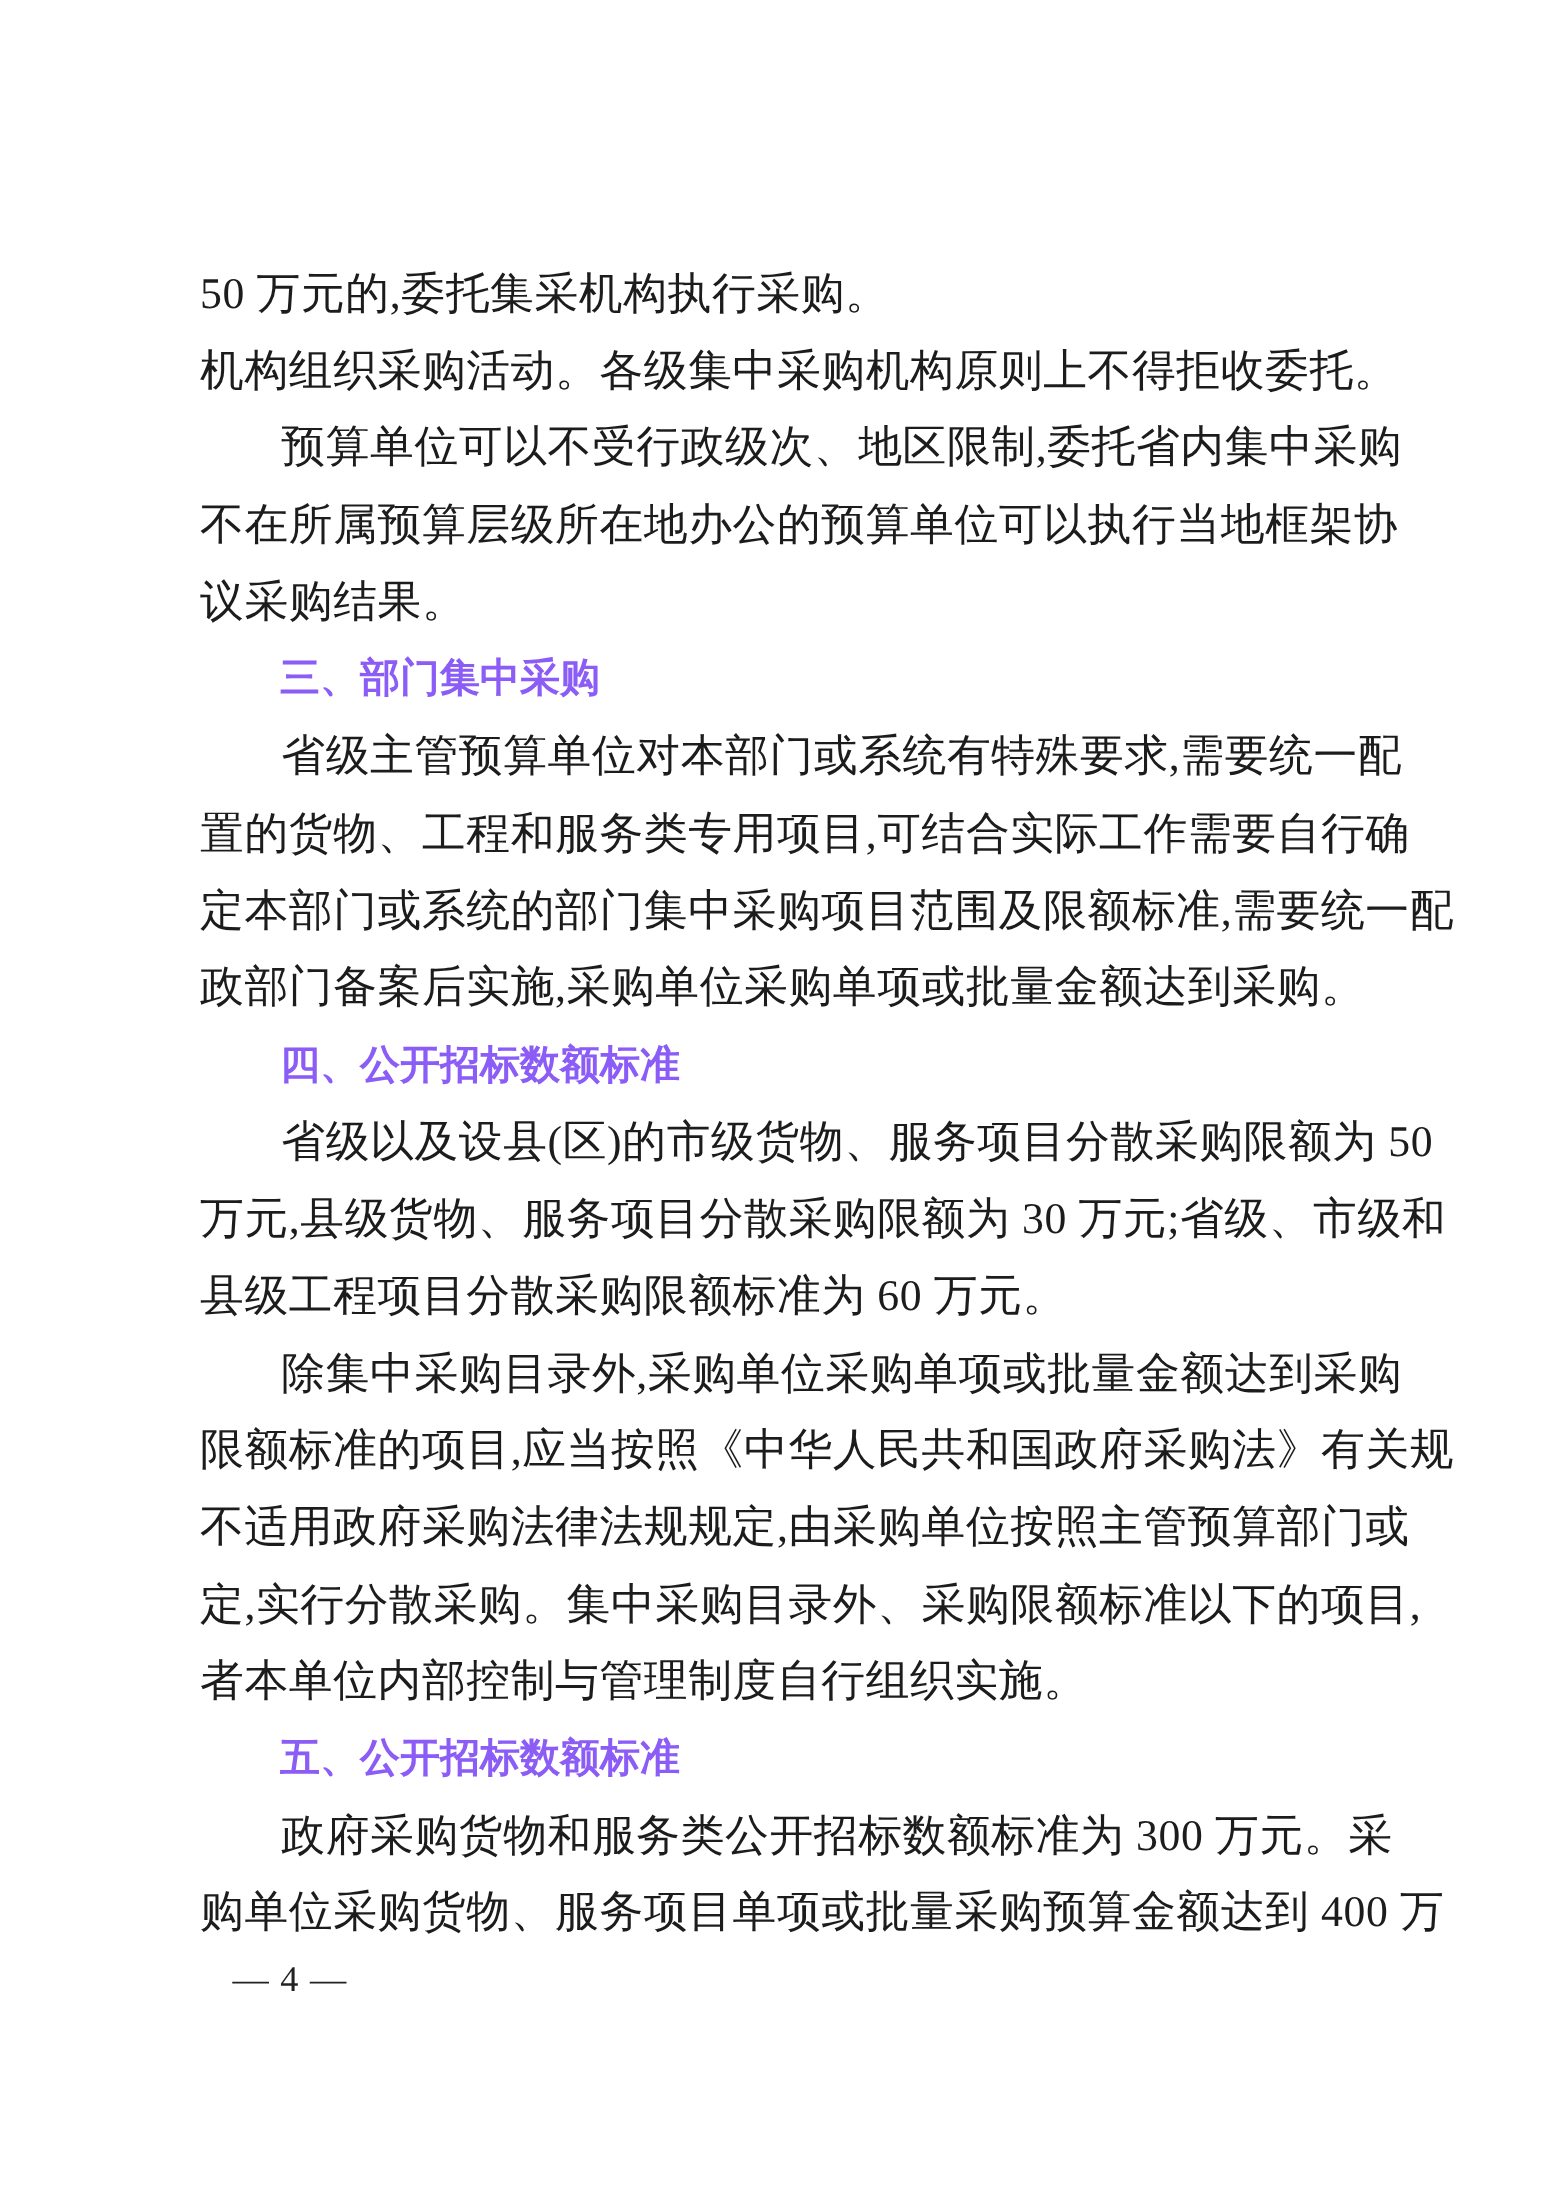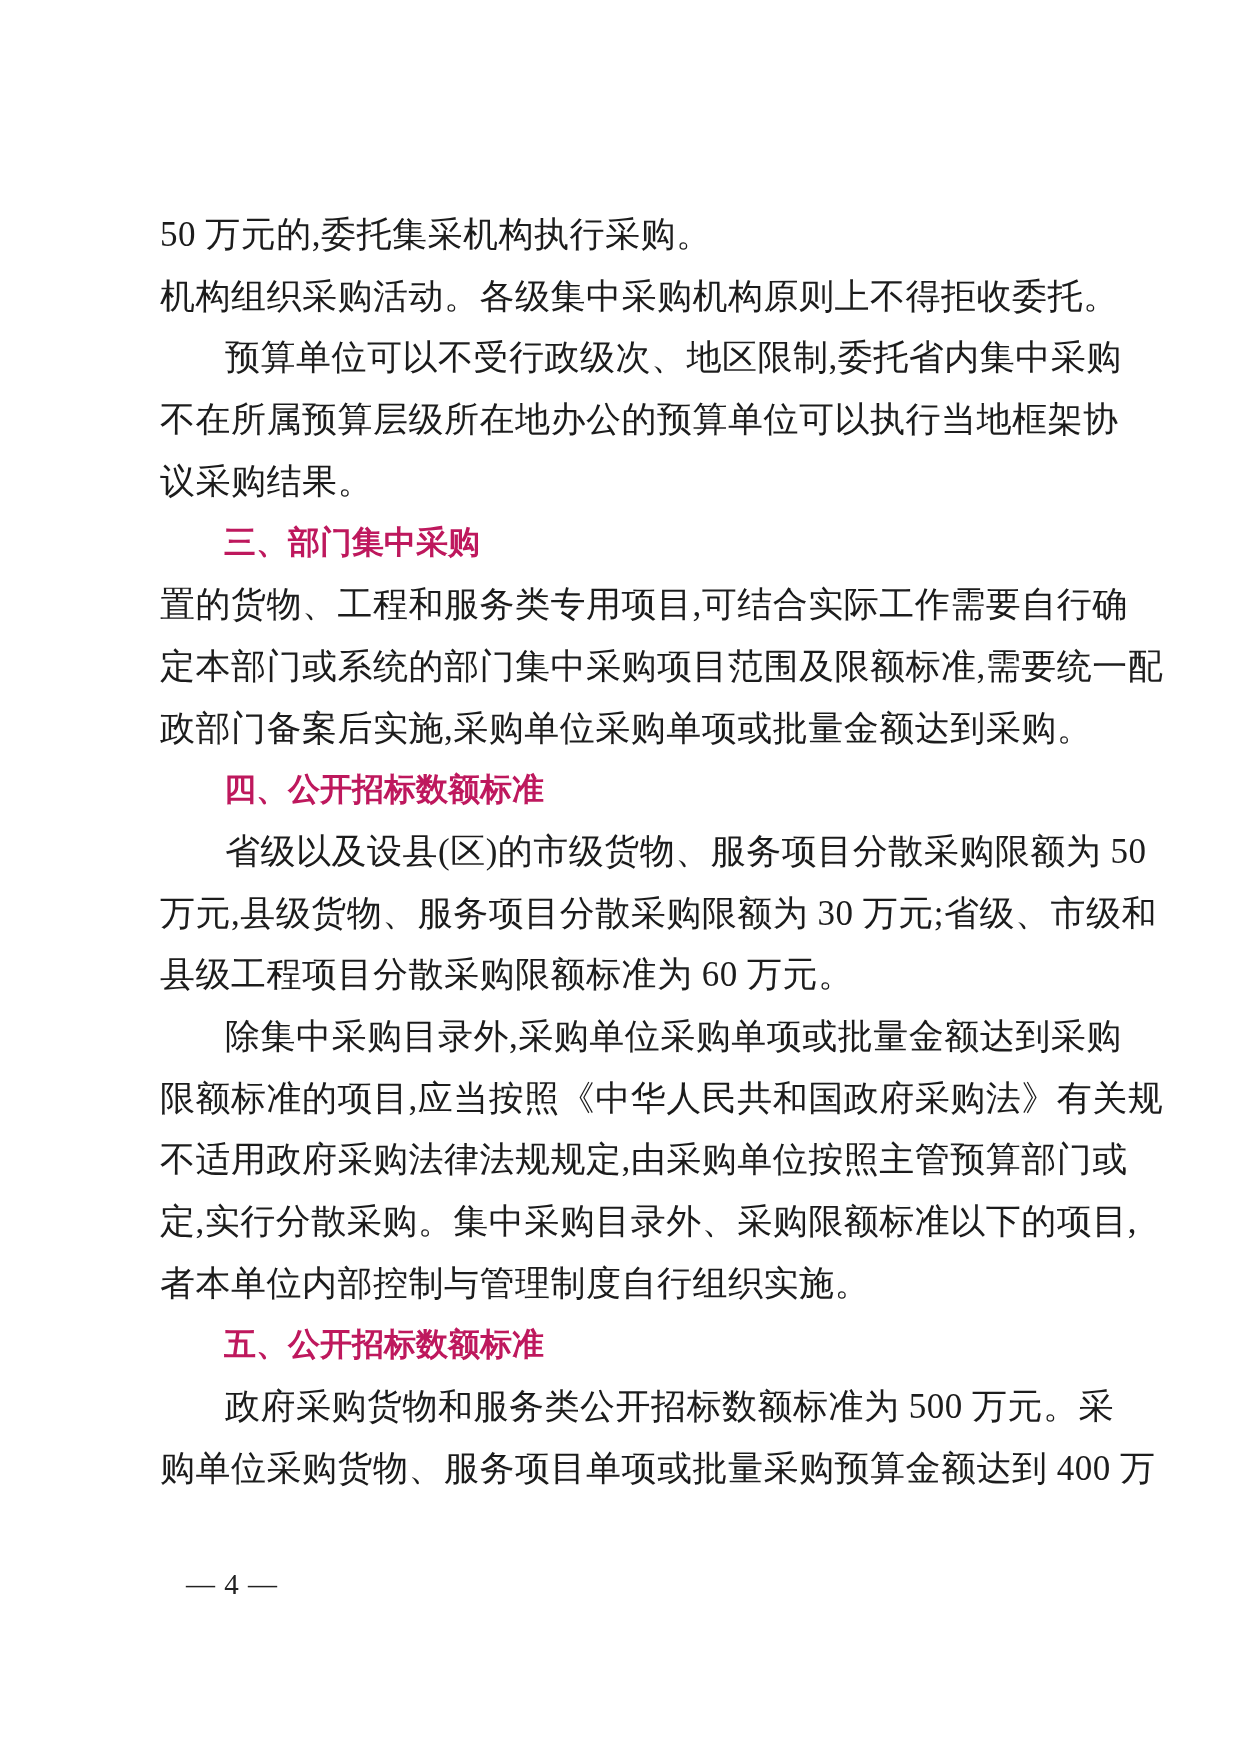--- a/index.html
+++ b/index.html
@@ -31,21 +31,21 @@
     font-family: "Liberation Serif", "DejaVu Serif", serif;
     color: #1c1c1c;
   }
   .line.indent {
     padding-left: 65px;
   }
   .line.heading {
     font-family: "Liberation Sans", "DejaVu Sans", sans-serif;
     font-weight: 700;
     font-size: 32px;
-    color: #be185d;
+    color: #8b5cf6;
     padding-left: 64px;
     letter-spacing: 0px;
   }
   .footer {
     position: absolute;
     left: 186px;
     top: 1568px;
     font-size: 29px;
     letter-spacing: 1px;
     color: #222222;
@@ -56,30 +56,31 @@
 <body>
 
 <div class="page">
   <div class="text-block">
     <div class="line">50 万元的,委托集采机构执行采购。</div>
     <div class="line">机构组织采购活动。各级集中采购机构原则上不得拒收委托。</div>
     <div class="line indent">预算单位可以不受行政级次、地区限制,委托省内集中采购</div>
     <div class="line">不在所属预算层级所在地办公的预算单位可以执行当地框架协</div>
     <div class="line">议采购结果。</div>
     <div class="line heading">三、部门集中采购</div>
+    <div class="line indent">省级主管预算单位对本部门或系统有特殊要求,需要统一配</div>
     <div class="line">置的货物、工程和服务类专用项目,可结合实际工作需要自行确</div>
     <div class="line">定本部门或系统的部门集中采购项目范围及限额标准,需要统一配</div>
     <div class="line">政部门备案后实施,采购单位采购单项或批量金额达到采购。</div>
     <div class="line heading">四、公开招标数额标准</div>
     <div class="line indent">省级以及设县(区)的市级货物、服务项目分散采购限额为 50</div>
     <div class="line">万元,县级货物、服务项目分散采购限额为 30 万元;省级、市级和</div>
     <div class="line">县级工程项目分散采购限额标准为 60 万元。</div>
     <div class="line indent">除集中采购目录外,采购单位采购单项或批量金额达到采购</div>
     <div class="line">限额标准的项目,应当按照《中华人民共和国政府采购法》有关规</div>
     <div class="line">不适用政府采购法律法规规定,由采购单位按照主管预算部门或</div>
     <div class="line">定,实行分散采购。集中采购目录外、采购限额标准以下的项目,</div>
     <div class="line">者本单位内部控制与管理制度自行组织实施。</div>
     <div class="line heading">五、公开招标数额标准</div>
-    <div class="line indent">政府采购货物和服务类公开招标数额标准为 500 万元。采</div>
+    <div class="line indent">政府采购货物和服务类公开招标数额标准为 300 万元。采</div>
     <div class="line">购单位采购货物、服务项目单项或批量采购预算金额达到 400 万</div>
   </div>
   <div class="footer">— 4 —</div>
 </div>
 
 </body></html>

